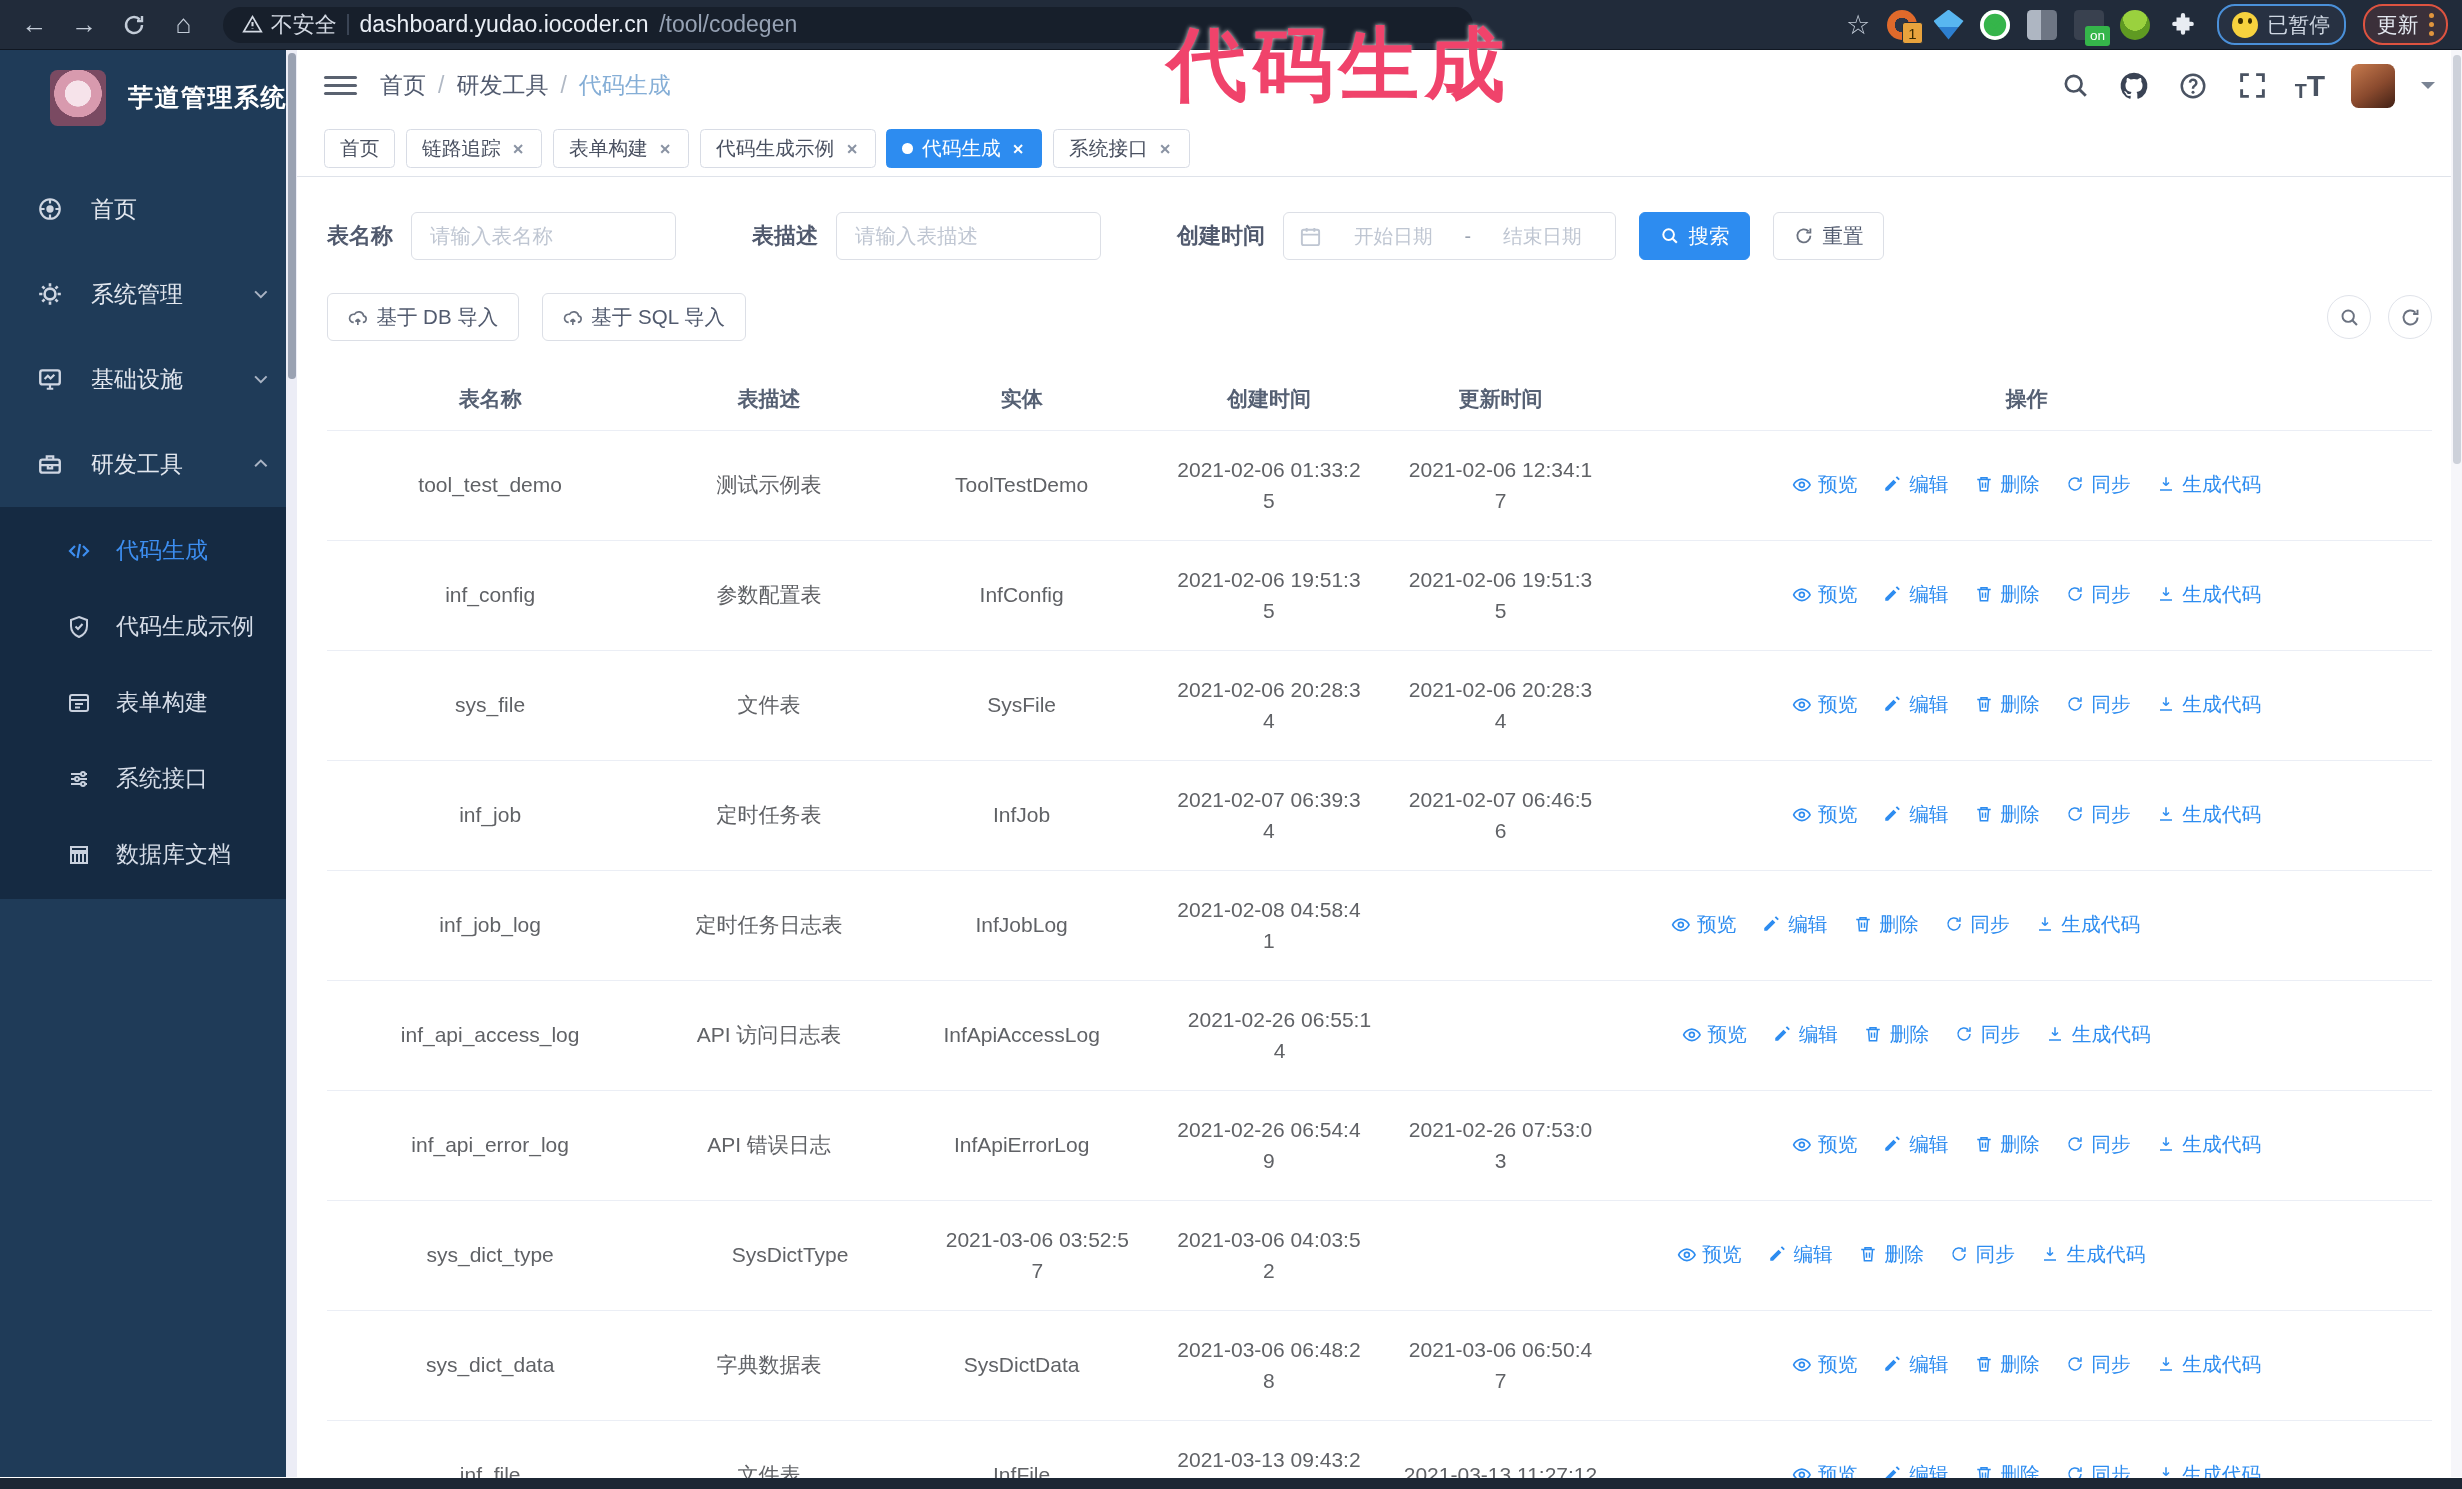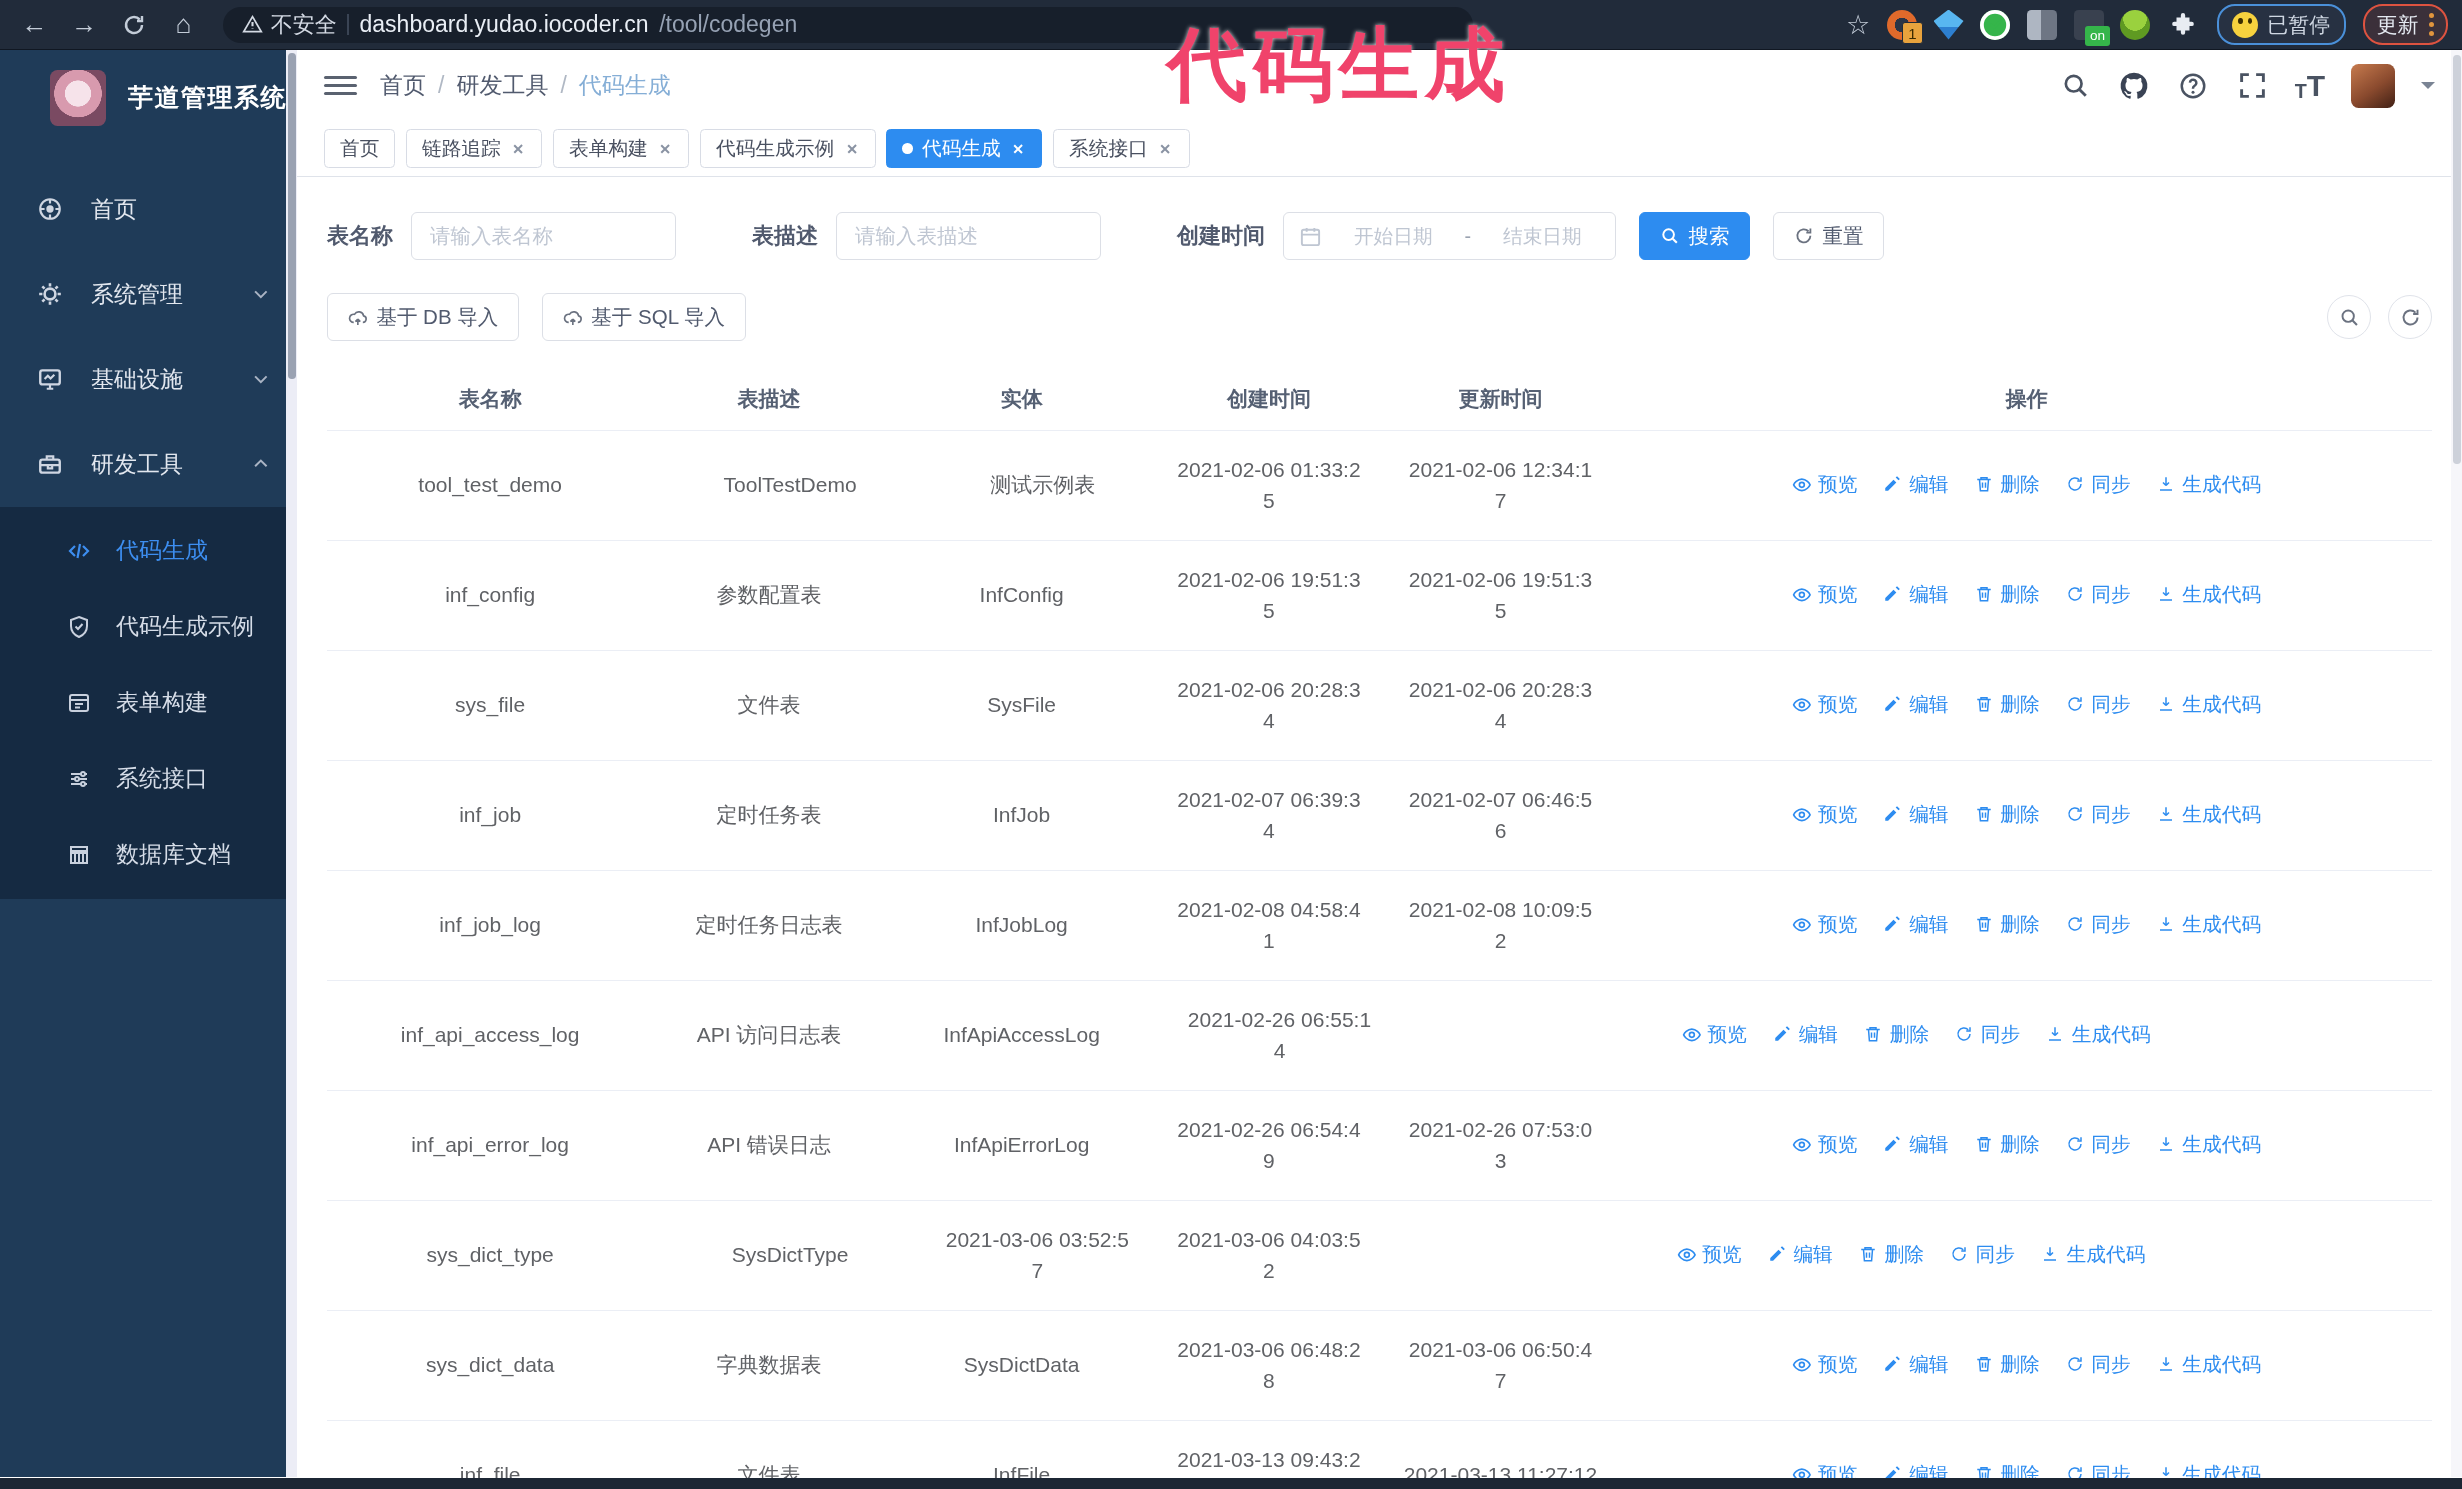--- a/index.html
+++ b/index.html
@@ -441,22 +441,22 @@
             <span class="cell c-name">表名称</span>
             <span class="cell c-desc">表描述</span>
             <span class="cell c-entity">实体</span>
             <span class="cell c-created">创建时间</span>
             <span class="cell c-updated">更新时间</span>
             <span class="cell c-actions">操作</span>
           </div>
           <div>
   <div class="trow">
     <span class="cell c-name">tool_test_demo</span>
+    <span class="cell c-desc">测试示例表</span>
     <span class="cell c-entity">ToolTestDemo</span>
-    <span class="cell c-desc">测试示例表</span>
     <span class="cell c-created"><span class="dateval">2021-02-06 01:33:25</span></span>
     <span class="cell c-updated"><span class="dateval">2021-02-06 12:34:17</span></span>
     <span class="cell c-actions">
       <span class="acts">
         <a class="alink">
                       <span class="aico">
                         <svg width="19.7" height="19.7" viewBox="0 0 24 24">
                           <path d="M12 5C6.5 5 2.7 10.3 2 12c.7 1.7 4.5 7 10 7s9.3-5.3 10-7c-.7-1.7-4.5-7-10-7z" fill="none" stroke="currentColor" stroke-width="2"></path>
                           <circle cx="12" cy="12" r="3" fill="none" stroke="currentColor" stroke-width="2"></circle>
                         </svg>
@@ -656,21 +656,20 @@
                     </a>
       </span>
     </span>
   </div>
 
   <div class="trow">
     <span class="cell c-name">inf_job_log</span>
     <span class="cell c-desc">定时任务日志表</span>
     <span class="cell c-entity">InfJobLog</span>
     <span class="cell c-created"><span class="dateval">2021-02-08 04:58:41</span></span>
-    <span class="cell c-updated"><span class="dateval">2021-02-08 10:09:52</span></span>
     <span class="cell c-actions">
       <span class="acts">
         <a class="alink">
                       <span class="aico">
                         <svg width="19.7" height="19.7" viewBox="0 0 24 24">
                           <path d="M12 5C6.5 5 2.7 10.3 2 12c.7 1.7 4.5 7 10 7s9.3-5.3 10-7c-.7-1.7-4.5-7-10-7z" fill="none" stroke="currentColor" stroke-width="2"></path>
                           <circle cx="12" cy="12" r="3" fill="none" stroke="currentColor" stroke-width="2"></circle>
                         </svg>
                       </span>
                       <span>预览</span>

